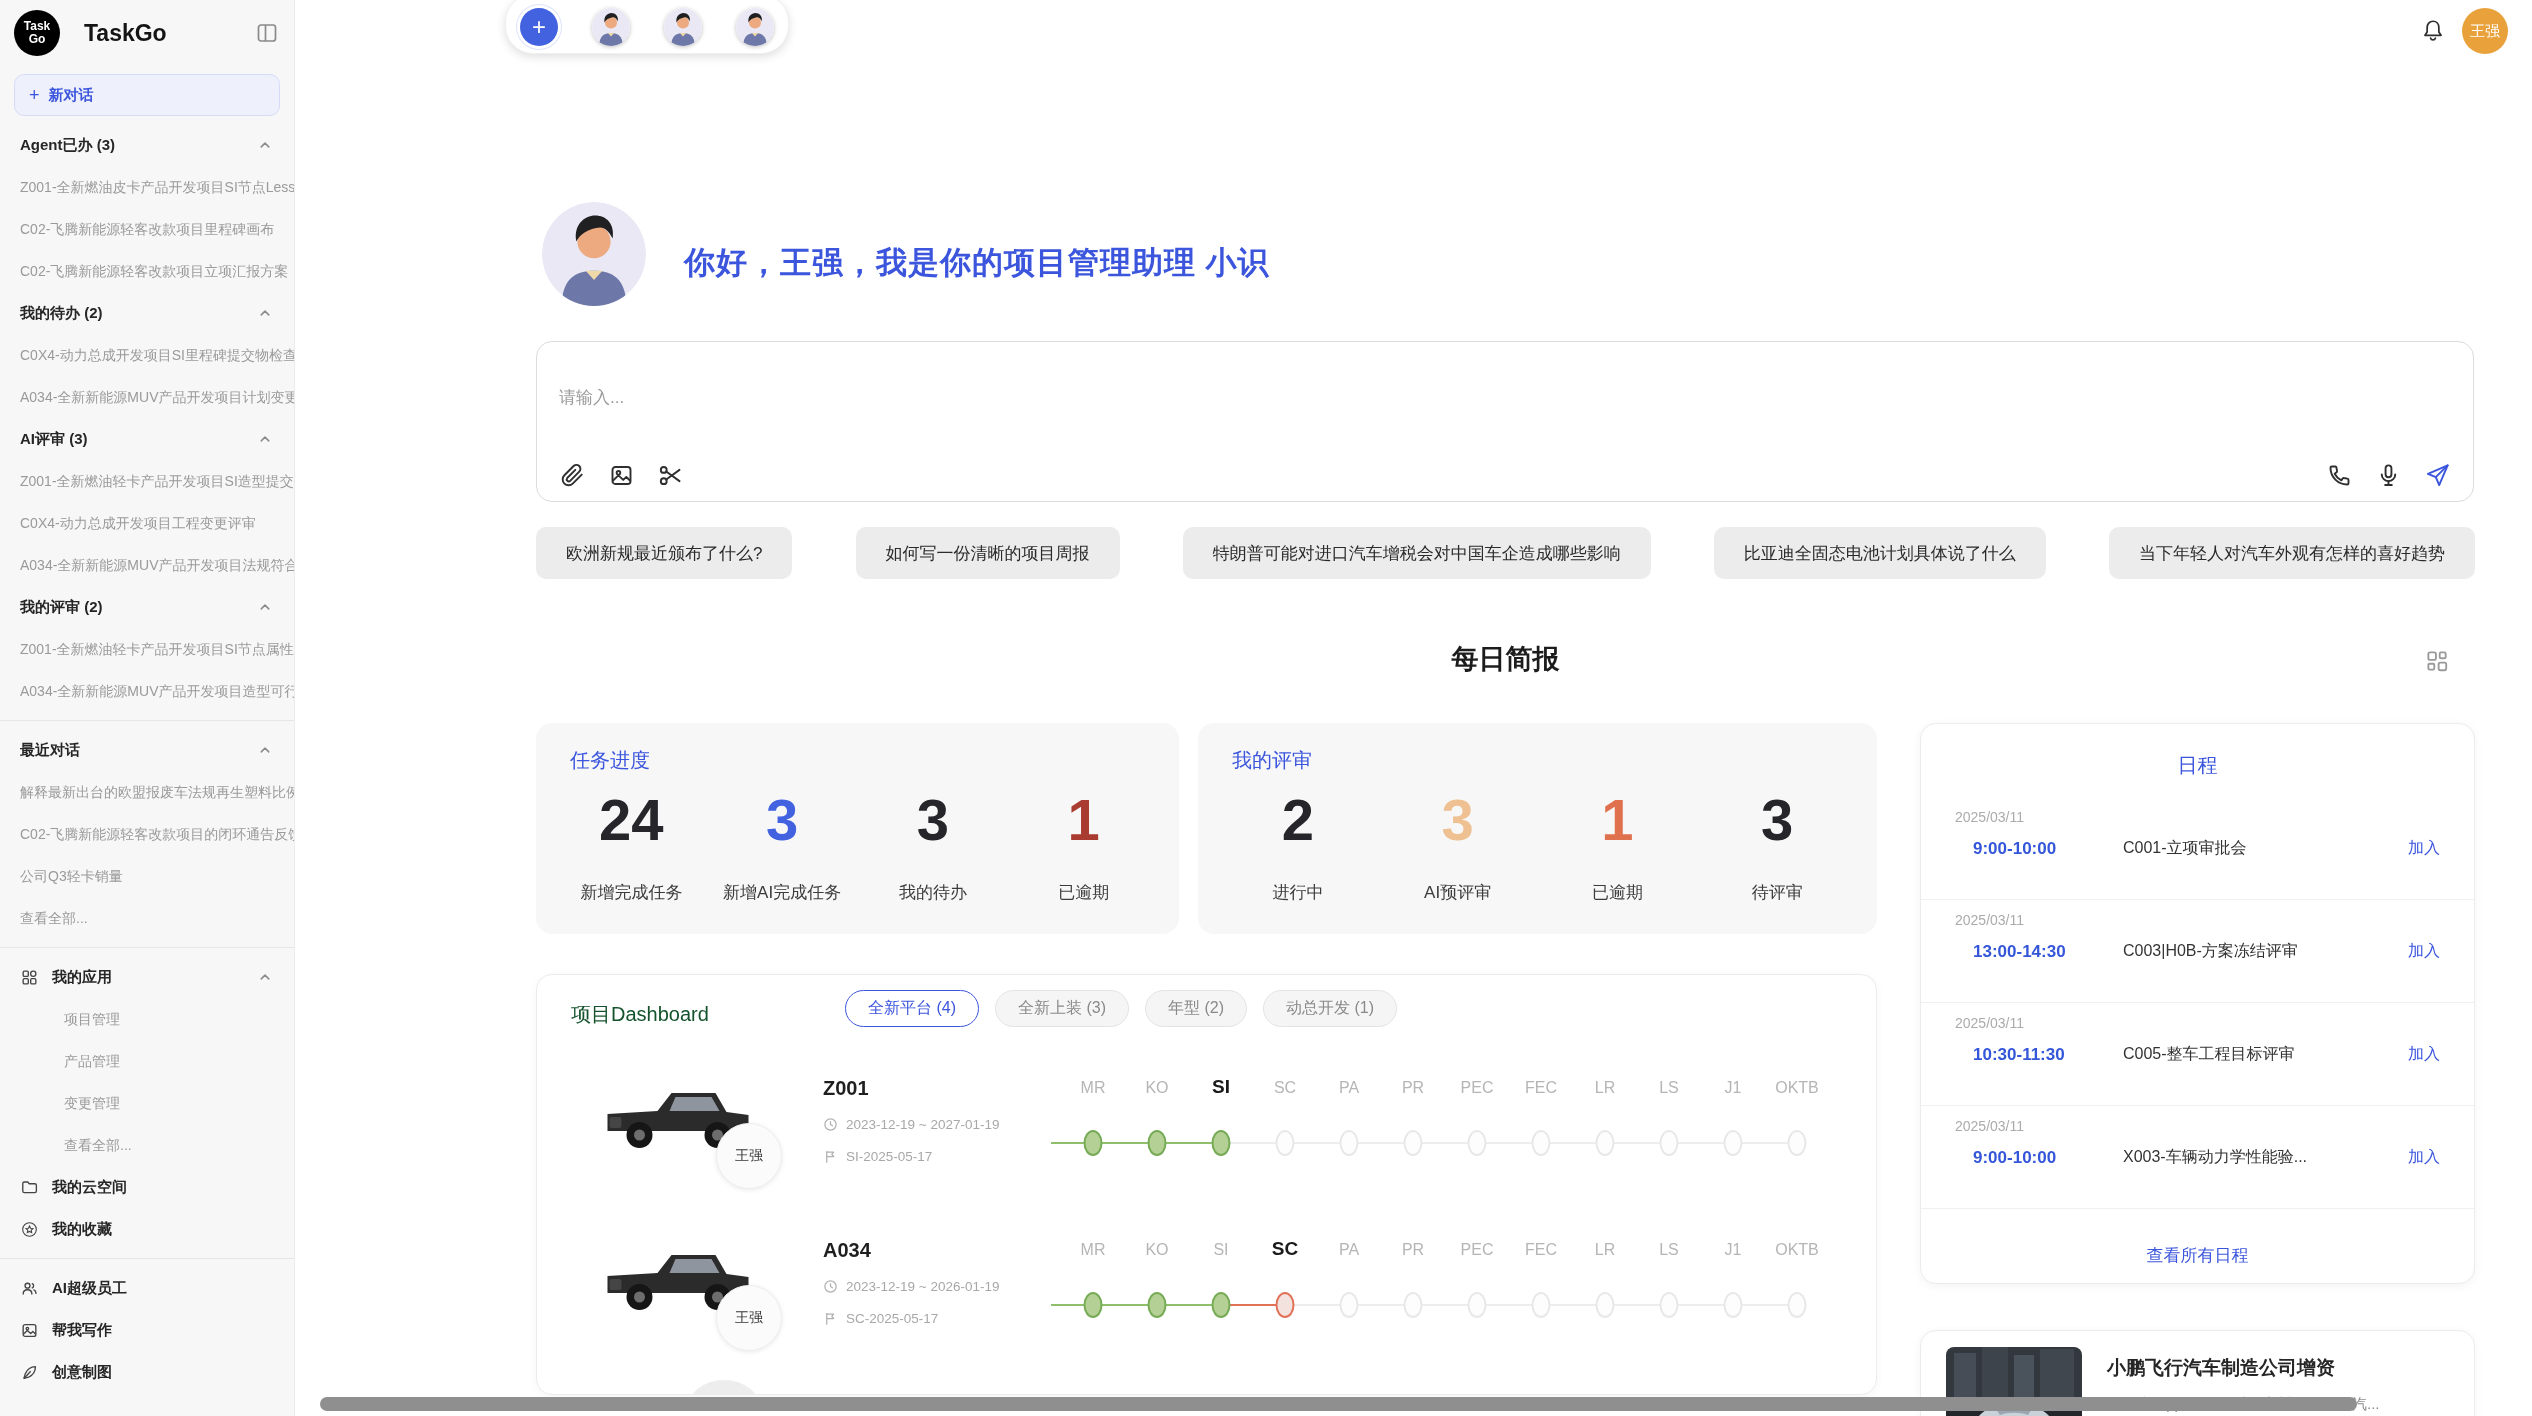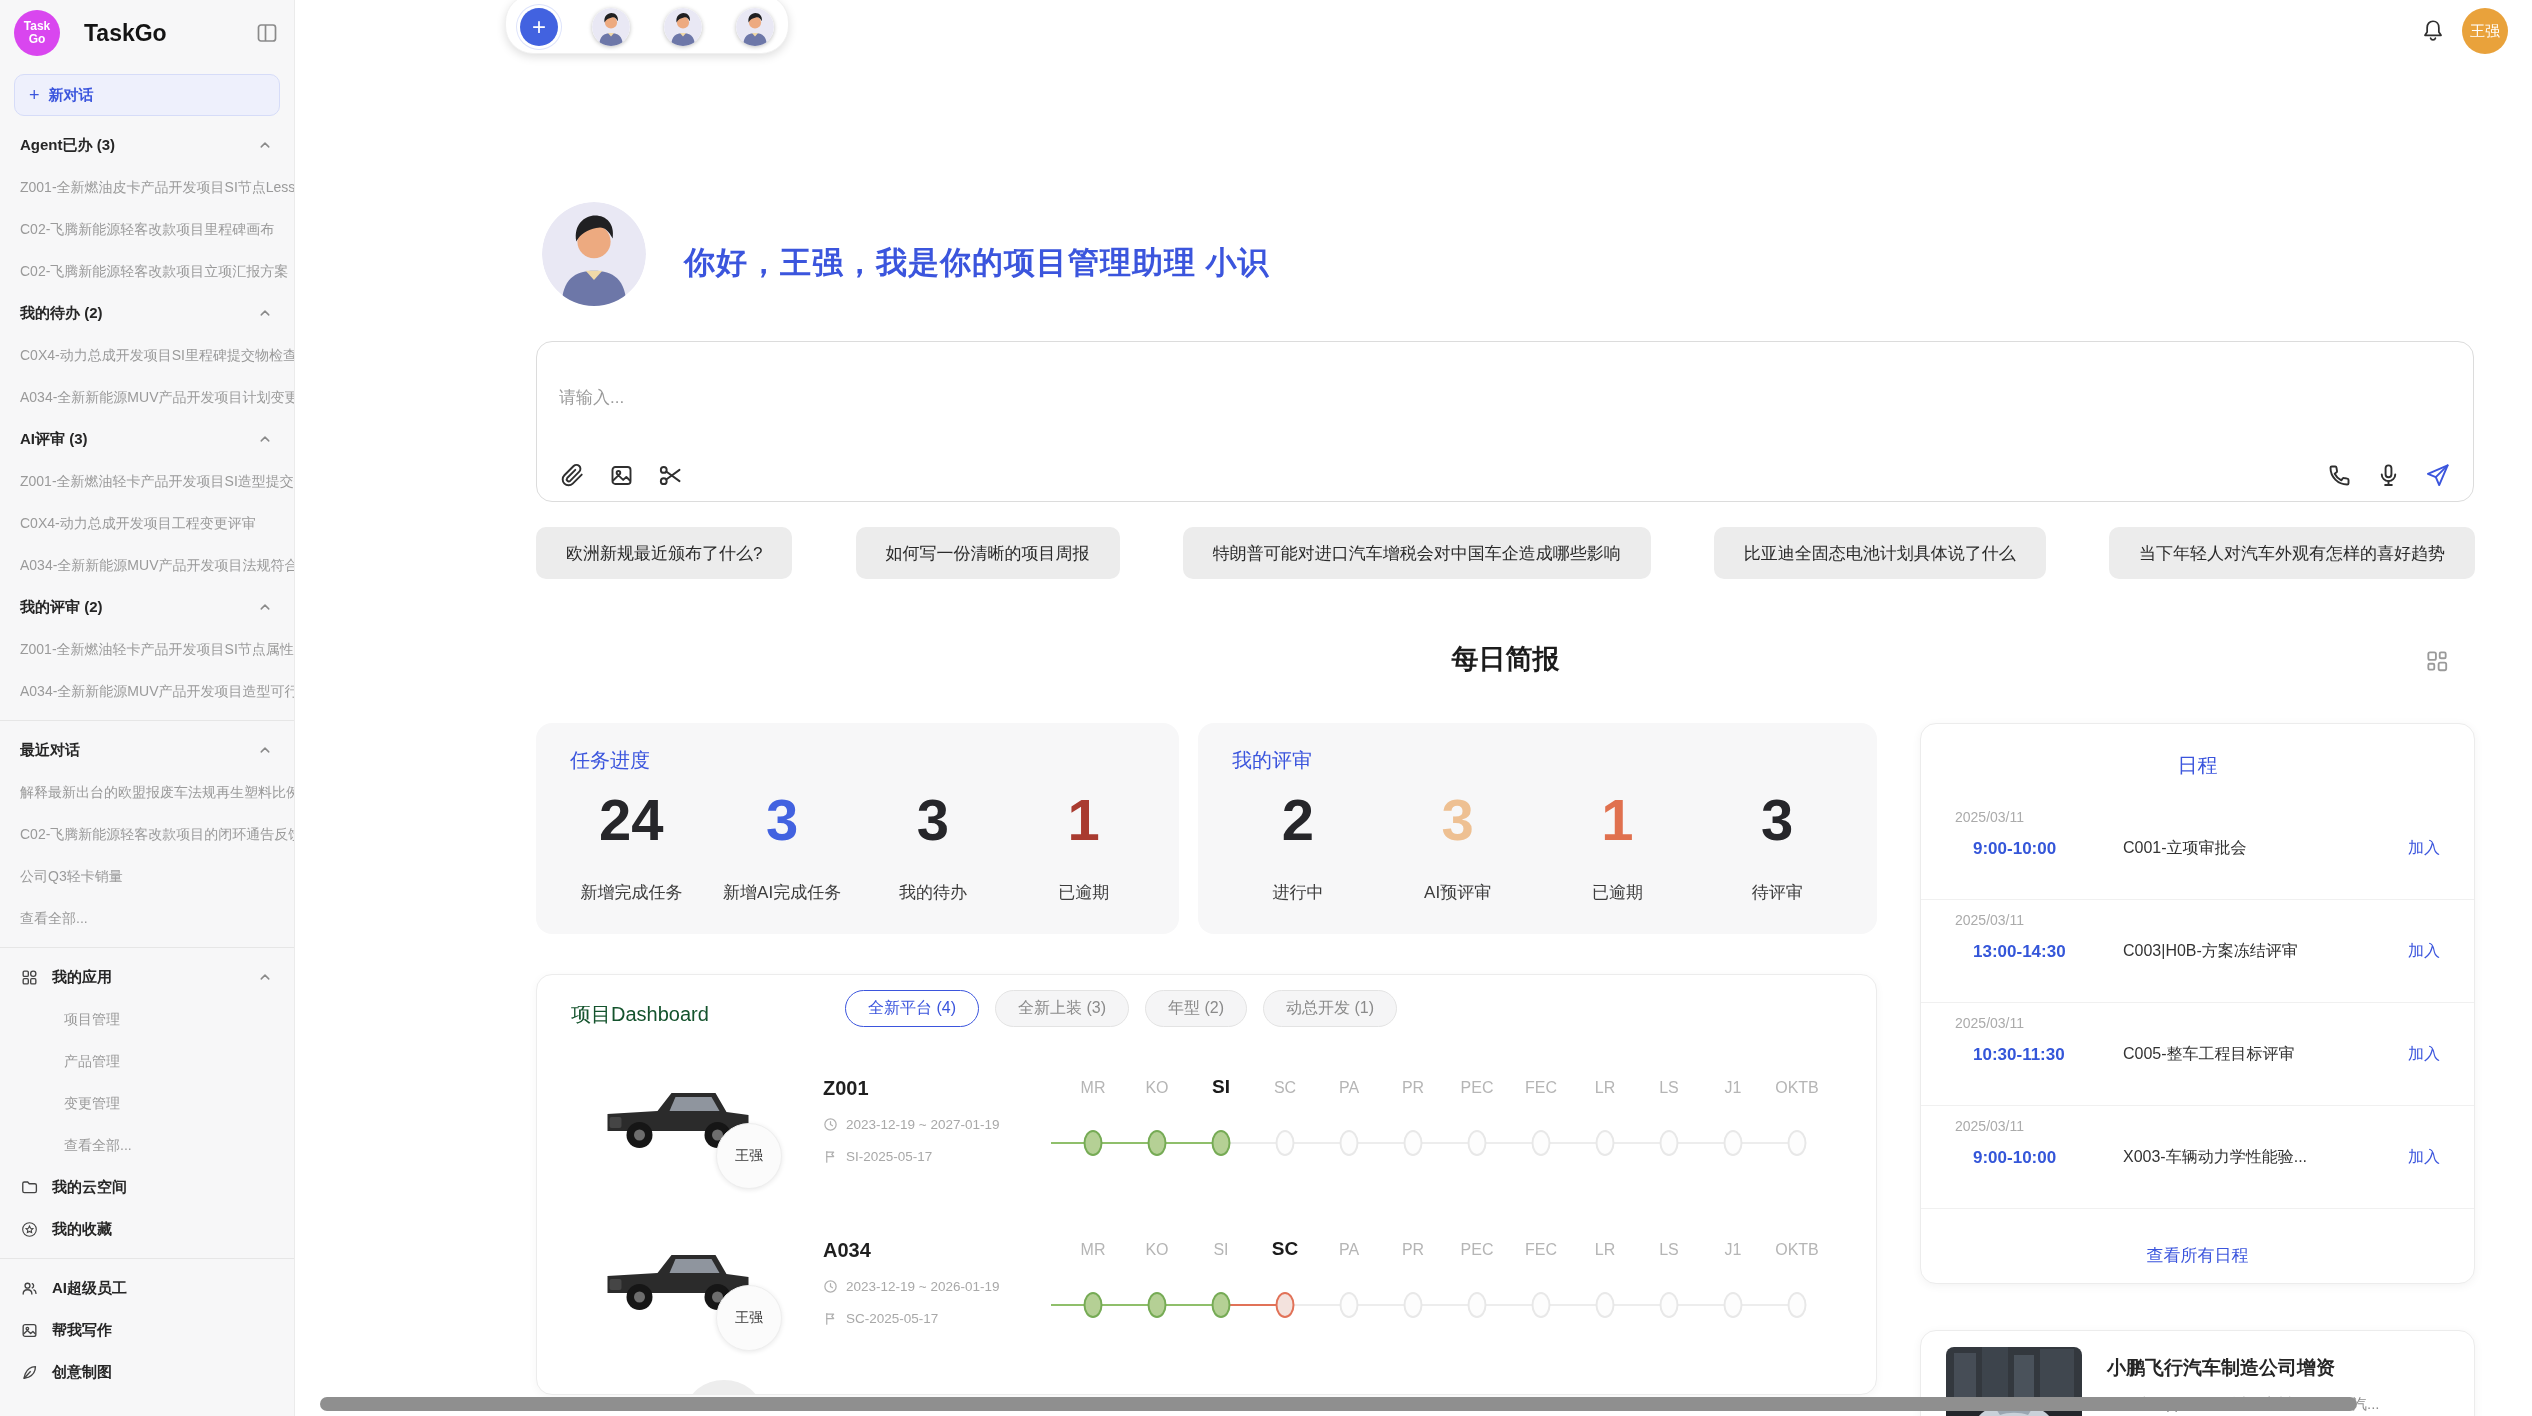--- a/index.html
+++ b/index.html
@@ -2,21 +2,21 @@
 <html><head>
 <meta charset="utf-8">
 <style>
   html,body{margin:0;padding:0;overflow:hidden;background:#fff;}
   body{font-family:"Liberation Sans","DejaVu Sans",sans-serif;}
   #page{position:relative;width:2532px;height:1416px;overflow:hidden;background:#ffffff;}
 
   
   #sidebar{position:absolute;left:0;top:0;width:295px;height:1416px;background:#f7f7f8;border-right:1px solid #ebebeb;overflow:hidden;box-sizing:border-box;}
   .sb-header{display:flex;align-items:center;padding:10px 14px 6px;}
-  .logo{width:46px;height:46px;border-radius:50%;background:#d946ef;color:#fff;display:flex;flex-direction:column;align-items:center;justify-content:center;font-size:12px;line-height:1.05;font-weight:bold;flex:0 0 auto;}
+  .logo{width:46px;height:46px;border-radius:50%;background:#000000;color:#fff;display:flex;flex-direction:column;align-items:center;justify-content:center;font-size:12px;line-height:1.05;font-weight:bold;flex:0 0 auto;}
   .app-title{font-size:23px;font-weight:bold;color:#141414;margin-left:24px;flex:1;}
   .panel-btn{width:26px;height:26px;display:flex;align-items:center;justify-content:center;cursor:pointer;}
   .new-chat{margin:12px 14px 8px;height:40px;border:1px solid #d6dcf8;background:#eef0fc;border-radius:10px;color:#3b55dd;display:flex;align-items:center;padding:0 14px;font-size:15px;font-weight:bold;gap:9px;cursor:pointer;}
   .new-chat .plus{font-size:18px;font-weight:normal;}
   .sb-sec-title{height:42px;display:flex;align-items:center;justify-content:space-between;padding:0 20px;font-size:15px;color:#262626;font-weight:600;cursor:pointer;}
   .sb-item{height:42px;line-height:42px;padding:0 20px;font-size:14px;color:#9a9a9a;white-space:nowrap;overflow:hidden;cursor:pointer;}
   .sb-sub{padding-left:64px;}
   .sb-divider{height:1px;background:#e6e6e6;margin:8px 0;}
   .sb-row{height:42px;display:flex;align-items:center;gap:13px;padding:0 20px;font-size:15px;color:#262626;cursor:pointer;font-weight:bold;}
   .sb-row span{flex:1;}

